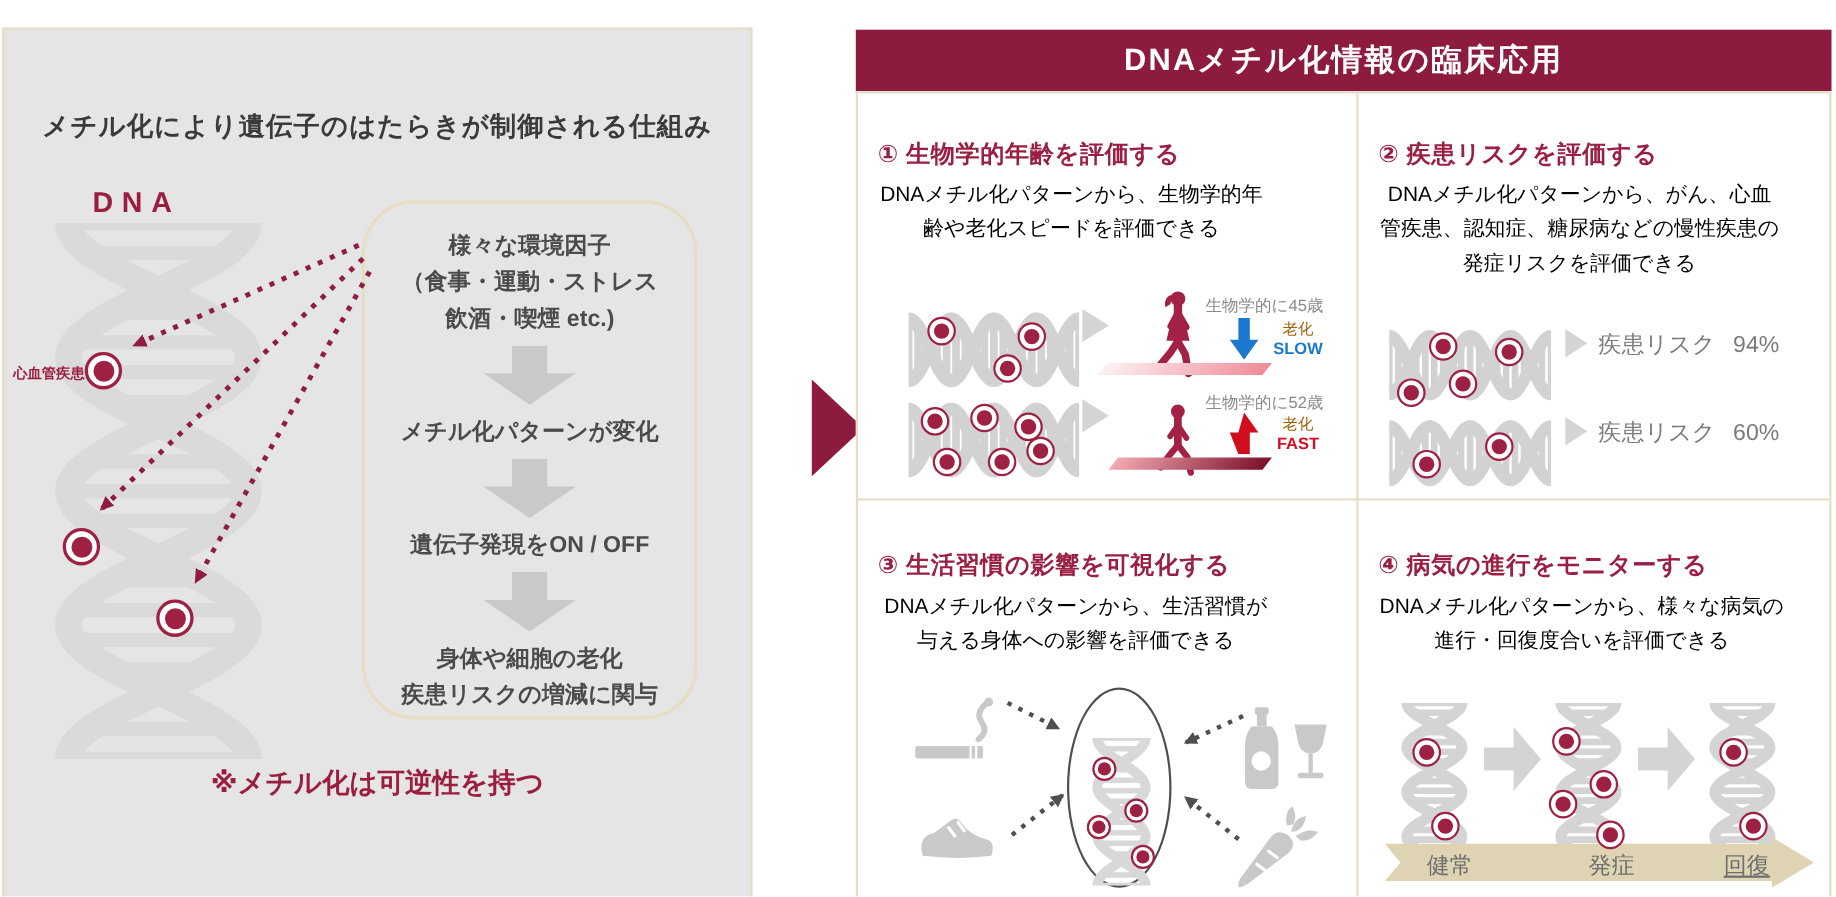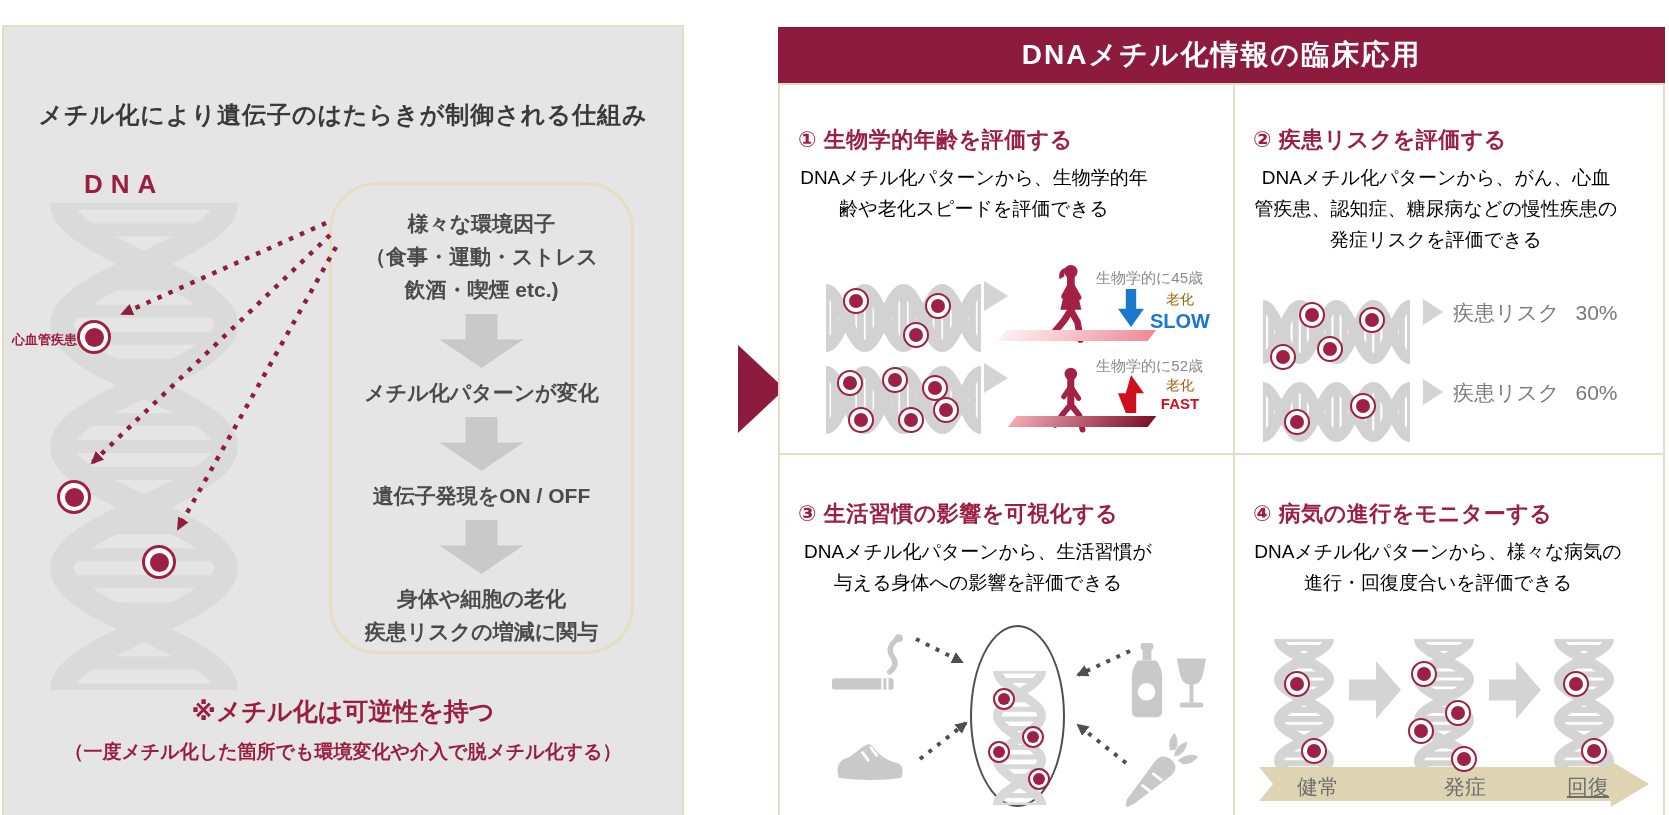--- a/index.html
+++ b/index.html
@@ -53,21 +53,21 @@
 
   .track{position:absolute;height:11px;transform:skewX(-38deg);}
   .track-slow{background:linear-gradient(90deg,#fdf1f2,#ef8b99);}
   .track-fast{background:linear-gradient(90deg,#f3aab3,#7c102a);}
   .age-label{position:absolute;font-size:15px;color:#8a8a8a;white-space:nowrap;}
   .varrow{position:absolute;width:26px;height:38px;}
   .v-down{background:#1a79cf;clip-path:polygon(30% 0,70% 0,70% 52%,100% 52%,50% 100%,0 52%,30% 52%);}
   .v-up{background:#d00f1e;clip-path:polygon(50% 0,100% 48%,70% 48%,70% 100%,30% 100%,0 48%,30% 48%);}
   .speed-block{position:absolute;width:64px;text-align:center;line-height:1.25;}
   .aging-word{font-size:14px;color:#a16207;}
-  .speed-slow{font-size:20px;font-weight:700;color:#1a79cf;}
+  .speed-slow{font-size:15px;font-weight:700;color:#1a79cf;}
   .speed-fast{font-size:15px;font-weight:700;color:#d30f21;}
 
   .risk-row{position:absolute;font-size:21px;color:#7a7a7a;white-space:nowrap;}
   .risk-val{margin-left:16px;}
 
   .cell-ellipse{position:absolute;border:2px solid #4f4f4f;border-radius:50%;background:#fff;box-sizing:border-box;}
   .stage-arrow{position:absolute;background:#ded3b2;
     clip-path:polygon(0 13%,90.2% 13%,90.2% 0,100% 50%,90.2% 100%,90.2% 87%,0 87%,3.6% 50%);}
   .stage-label{position:absolute;width:70px;text-align:center;font-size:21px;color:#6e6e6e;}
   .blk-arrow-r{position:absolute;width:52px;height:58px;background:#d4d4d4;
@@ -112,21 +112,20 @@
 （食事・運動・ストレス
 飲酒・喫煙 etc.)</div>
       <div class="flow-arrow"></div>
       <div class="flow-step">メチル化パターンが変化</div>
       <div class="flow-arrow"></div>
       <div class="flow-step">遺伝子発現をON / OFF</div>
       <div class="flow-arrow"></div>
       <div class="flow-step">身体や細胞の老化
 疾患リスクの増減に関与</div>
     </div>
-    <div class="abs note-sub">（一度メチル化した箇所でも環境変化や介入で脱メチル化する）</div>
   </div>
 
   <div class="abs mid-arrow"></div>
 
   <div class="abs rp-header">DNAメチル化情報の臨床応用</div>
 
   <div class="abs rp-body">
 
     <div class="quad q1">
       <div class="abs q-title">① 生物学的年齢を評価する</div>
@@ -214,21 +213,21 @@
             </svg></div>
         <div class="abs" style="left:0;top:0;width:147px;height:66px;">
             <span class="mdot dot-md" style="left: 36px; top: 3px;"></span>
             <span class="mdot dot-md" style="left: 96px; top: 8px;"></span>
             <span class="mdot dot-md" style="left: 54px; top: 37px;"></span>
             <span class="mdot dot-md" style="left: 7px; top: 45px;"></span>
           </div>
       </div>
       <div class="tri-right tri-sm" style="left:188px;top:214px;"></div>
       <div class="risk-row" style="left:218px;top:214px;">
-        <span>疾患リスク</span><span class="risk-val">30%</span>
+        <span>疾患リスク</span><span class="risk-val">94%</span>
       </div>
 
       <div class="dna-strip" style="left:28px;top:276px;width:147px;height:62px;">
         <div class="abs" style="left:0;top:0;width:147px;height:62px;"><svg width="147" height="62" viewBox="0 0 147 62">
               <path d="M0.0 52.6L0.0 9.4M8.2 47.5L8.2 14.5M24.5 20.2L24.5 41.8M32.7 10.7L32.7 51.3M40.8 10.7L40.8 51.3M49.0 20.2L49.0 41.8M65.3 47.5L65.3 14.5M73.5 52.6L73.5 9.4M81.7 47.5L81.7 14.5M98.0 20.2L98.0 41.8M106.2 10.7L106.2 51.3M114.3 10.7L114.3 51.3M122.5 20.2L122.5 41.8M138.8 47.5L138.8 14.5M147.0 52.6L147.0 9.4" stroke="#d2d2d2" stroke-width="6" fill="none"></path>
               <path d="M0.0 55.5L1.8 55.2L3.7 54.3L5.5 52.8L7.4 50.8L9.2 48.3L11.0 45.4L12.9 42.1L14.7 38.6L16.5 34.8L18.4 31.0L20.2 27.2L22.1 23.4L23.9 19.9L25.7 16.6L27.6 13.7L29.4 11.2L31.2 9.2L33.1 7.7L34.9 6.8L36.8 6.5L38.6 6.8L40.4 7.7L42.3 9.2L44.1 11.2L45.9 13.7L47.8 16.6L49.6 19.9L51.4 23.4L53.3 27.2L55.1 31.0L57.0 34.8L58.8 38.6L60.6 42.1L62.5 45.4L64.3 48.3L66.2 50.8L68.0 52.8L69.8 54.3L71.7 55.2L73.5 55.5L75.3 55.2L77.2 54.3L79.0 52.8L80.9 50.8L82.7 48.3L84.5 45.4L86.4 42.1L88.2 38.6L90.0 34.8L91.9 31.0L93.7 27.2L95.5 23.4L97.4 19.9L99.2 16.6L101.1 13.7L102.9 11.2L104.7 9.2L106.6 7.7L108.4 6.8L110.3 6.5L112.1 6.8L113.9 7.7L115.8 9.2L117.6 11.2L119.4 13.7L121.3 16.6L123.1 19.9L125.0 23.4L126.8 27.2L128.6 31.0L130.5 34.8L132.3 38.6L134.1 42.1L136.0 45.4L137.8 48.3L139.7 50.8L141.5 52.8L143.3 54.3L145.2 55.2L147.0 55.5" stroke="#d2d2d2" stroke-width="11" fill="none" stroke-linecap="round"></path>
               <path d="M0.0 6.5L1.8 6.8L3.7 7.7L5.5 9.2L7.4 11.2L9.2 13.7L11.0 16.6L12.9 19.9L14.7 23.4L16.5 27.2L18.4 31.0L20.2 34.8L22.1 38.6L23.9 42.1L25.7 45.4L27.6 48.3L29.4 50.8L31.2 52.8L33.1 54.3L34.9 55.2L36.8 55.5L38.6 55.2L40.4 54.3L42.3 52.8L44.1 50.8L45.9 48.3L47.8 45.4L49.6 42.1L51.4 38.6L53.3 34.8L55.1 31.0L57.0 27.2L58.8 23.4L60.6 19.9L62.5 16.6L64.3 13.7L66.2 11.2L68.0 9.2L69.8 7.7L71.7 6.8L73.5 6.5L75.3 6.8L77.2 7.7L79.0 9.2L80.9 11.2L82.7 13.7L84.5 16.6L86.4 19.9L88.2 23.4L90.0 27.2L91.9 31.0L93.7 34.8L95.5 38.6L97.4 42.1L99.2 45.4L101.1 48.3L102.9 50.8L104.7 52.8L106.6 54.3L108.4 55.2L110.3 55.5L112.1 55.2L113.9 54.3L115.8 52.8L117.6 50.8L119.4 48.3L121.3 45.4L123.1 42.1L125.0 38.6L126.8 34.8L128.6 31.0L130.5 27.2L132.3 23.4L134.1 19.9L136.0 16.6L137.8 13.7L139.7 11.2L141.5 9.2L143.3 7.7L145.2 6.8L147.0 6.5" stroke="#d2d2d2" stroke-width="11" fill="none" stroke-linecap="round"></path>
             </svg></div>
         <div class="abs" style="left:0;top:0;width:147px;height:62px;">
             <span class="mdot dot-md" style="left: 87px; top: 12px;"></span>

